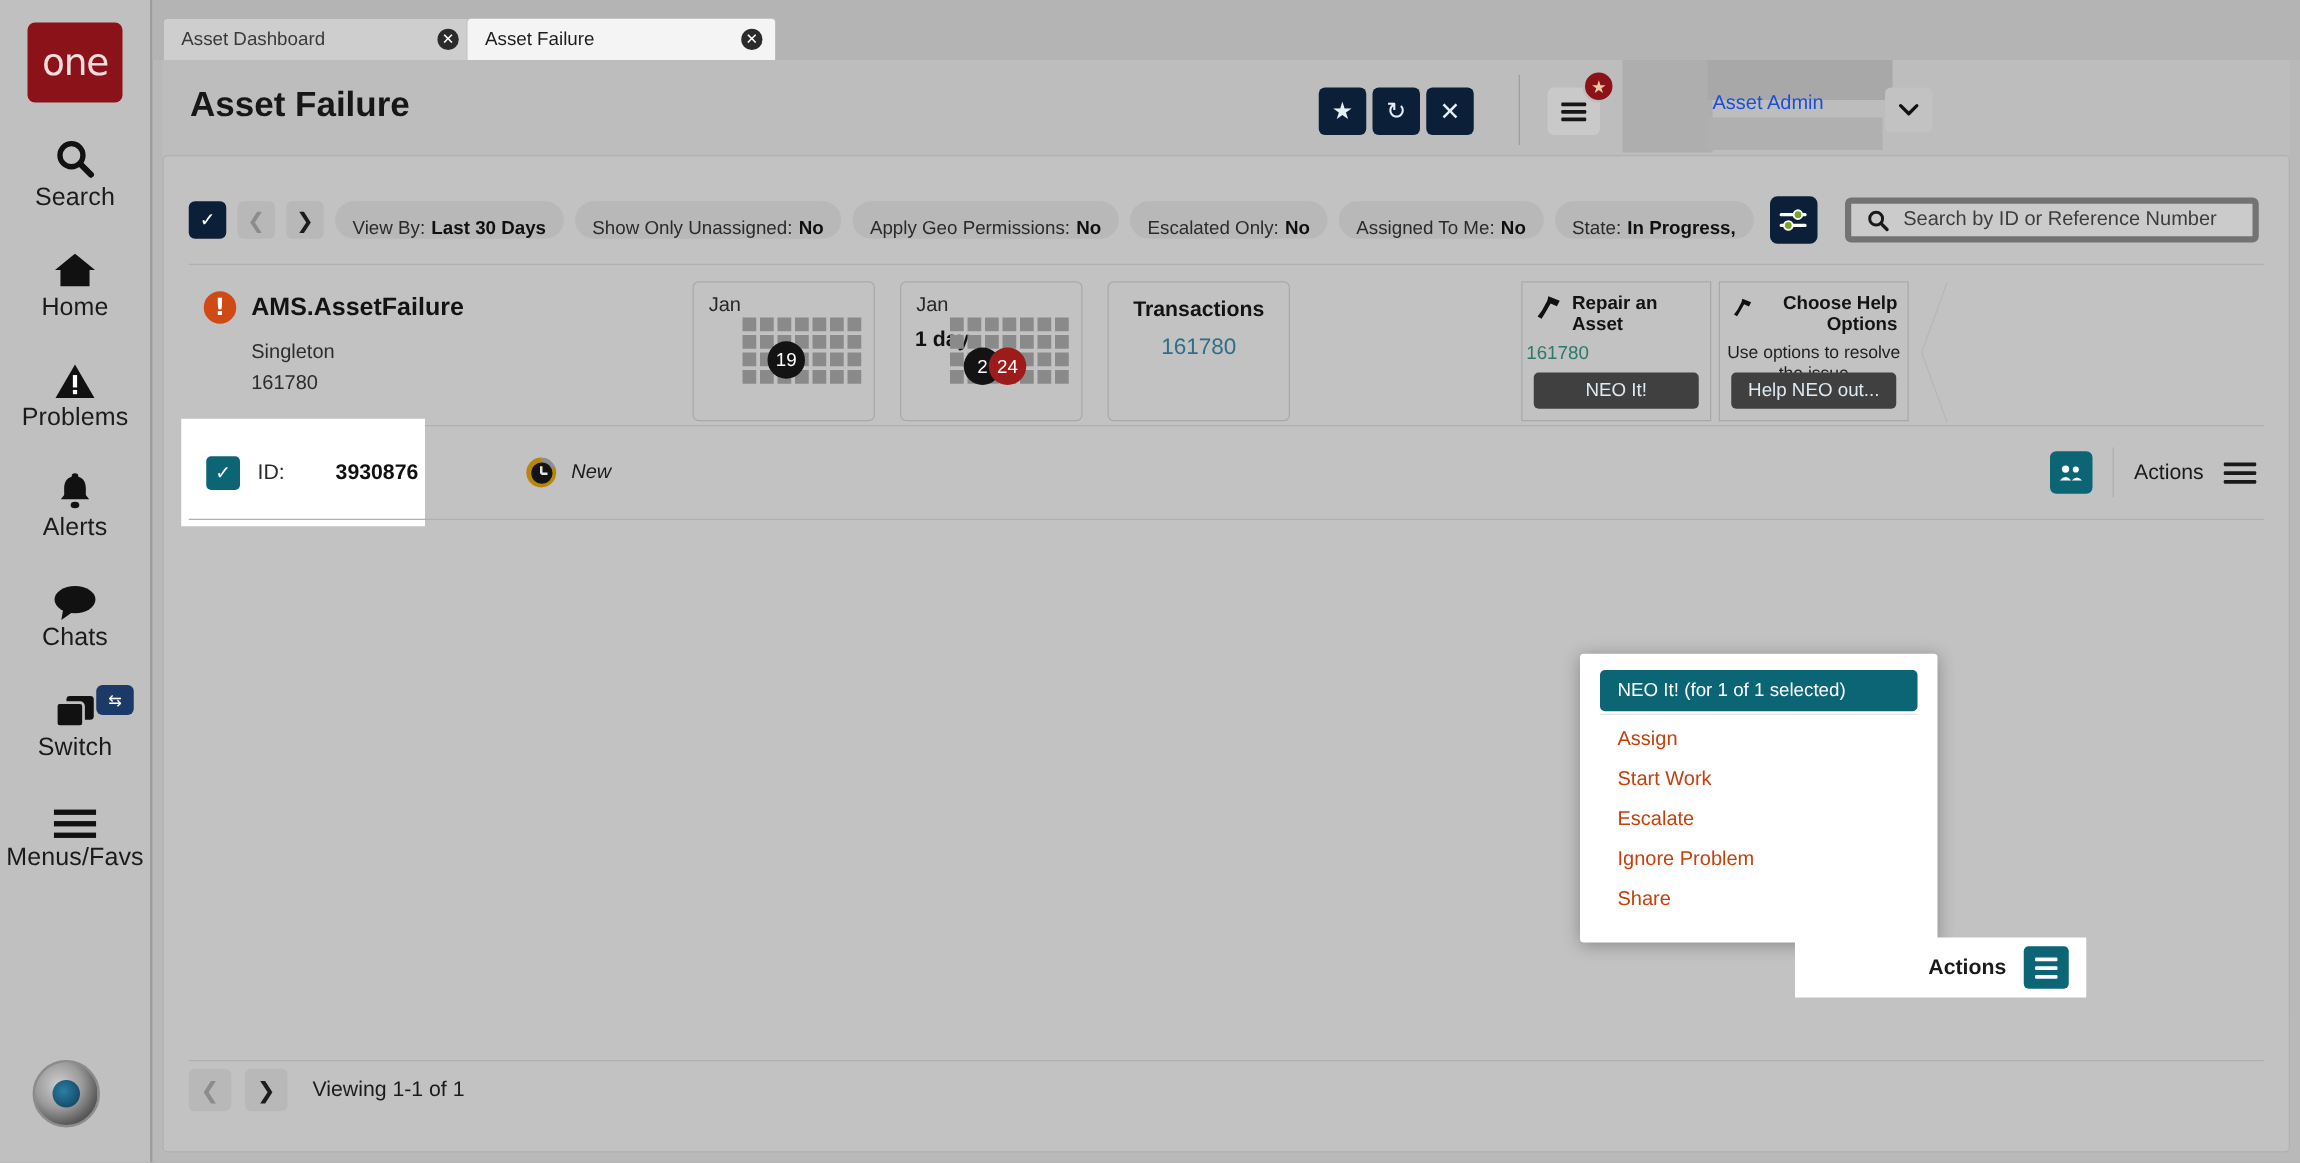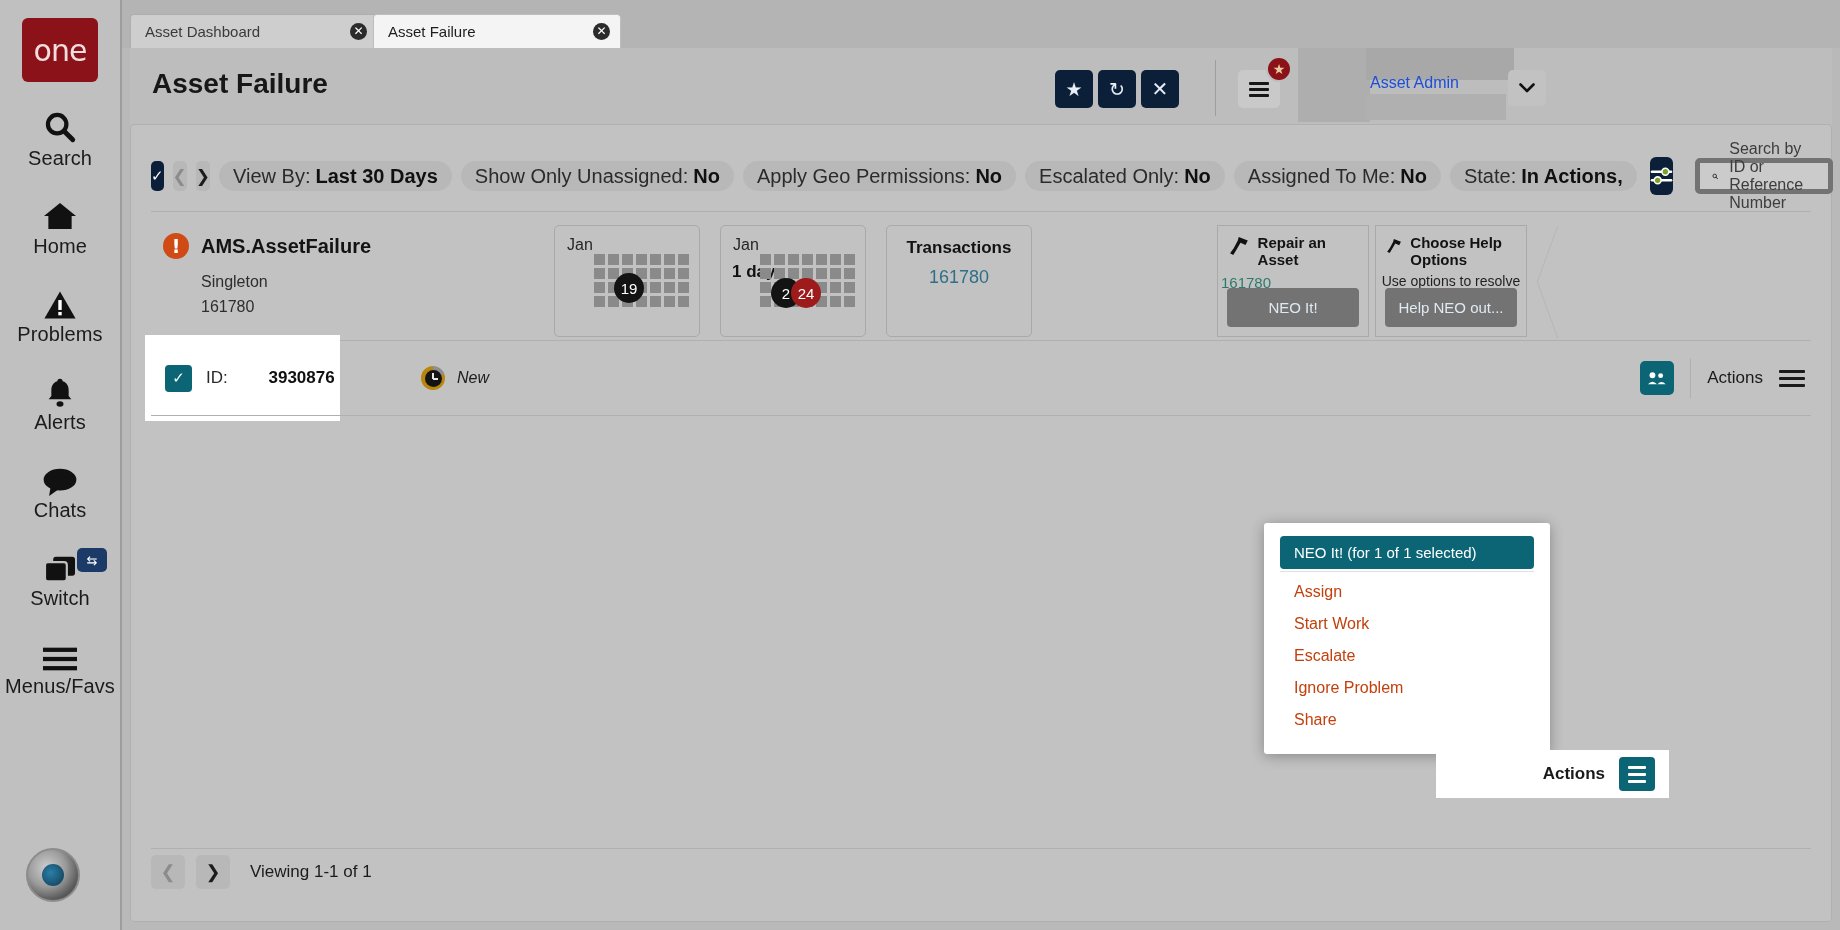--- a/index.html
+++ b/index.html
@@ -124,22 +124,22 @@
     display: flex; align-items: center; justify-content: center; font-size: 15px;
   }
   .fb-nav {
     width: 30px; height: 30px; border-radius: 5px; background: #b8b8b8;
     display: flex; align-items: center; justify-content: center; font-size: 17px;
   }
   .fb-nav.prev { color: #8c8c8c; }
   .fb-nav.next { color: #1c1c1c; }
   .chip {
     height: 30px; border-radius: 15px; background: #b8b8b8;
-    display: flex; align-items: center; padding: 0 14px;
-    font-size: 20px; color: #2b2b2b; white-space: nowrap;
+    display: flex; align-items: flex-end; padding: 0 14px;
+    font-size: 15px; color: #2b2b2b; white-space: nowrap;
   }
   .chip b { color: #101010; margin-left: 5px; }
   #fb-settings {
     width: 38px; height: 38px; border-radius: 6px; background: #0b2038;
     display: flex; align-items: center; justify-content: center; margin-left: 4px;
   }
   #searchbox {
     margin-left: 13px; flex: 1; margin-right: 24px; height: 36px;
     background: #cbcbcb; border: 5px solid #737373; border-radius: 5px;
     display: flex; align-items: center; padding: 0 12px; gap: 11px;
@@ -193,26 +193,26 @@
   #act-1 { left: 1066px; }
   #act-2 { left: 1224px; text-align: center; }
   #act-2::after, #act-2::before {
     content: ""; position: absolute; right: -22px; width: 22px; height: 56px;
     border-right: 1px solid #b6b6b6;
   }
   #act-2::before { top: 0; transform: skewX(-20deg); }
   #act-2::after { top: 56px; transform: skewX(20deg); }
   .act-head { display: flex; align-items: flex-start; gap: 8px; padding: 8px 8px 0 8px; }
   .act-title { font-size: 15px; font-weight: bold; color: #131313; line-height: 17px; text-align: left; }
-  #act-2 .act-title { text-align: left; }
+  #act-2 .act-title { text-align: right; }
   .act-sub { font-size: 14px; color: #1f1f1f; line-height: 17px; margin-top: 5px; }
   .act-num { font-size: 15px; color: #2e7a6a; margin: 6px 0 0 3px; }
   .act-btn {
-    position: absolute; left: 9px; right: 9px; bottom: 9px; height: 39px;
-    background: #737373; color: #dfe9f2; border-radius: 4px;
+    position: absolute; left: 9px; right: 9px; bottom: 9px; height: 29px;
+    background: #404040; color: #dfe9f2; border-radius: 4px;
     display: flex; align-items: center; justify-content: center; font-size: 15px;
   }
 
   
   #rowline { position: absolute; left: 20px; top: 215px; right: 20px; height: 1px; background: #b0b0b0; }
   #row {
     position: absolute; left: 20px; top: 216px; right: 20px; height: 74px;
     display: flex; align-items: center;
   }
   #row-highlight {
@@ -456,21 +456,21 @@
         <div class="chip">
           <span>Escalated Only:</span>
           <b>No</b>
         </div>
         <div class="chip">
           <span>Assigned To Me:</span>
           <b>No</b>
         </div>
         <div class="chip">
           <span>State:</span>
-          <b>In Actions,</b>
+          <b>In Progress,</b>
         </div>
 
         <div id="fb-settings">
           <svg width="23" height="23" viewBox="0 0 24 24">
             <line x1="2" y1="7" x2="22" y2="7" stroke="#fff" stroke-width="2.6" stroke-linecap="round"></line>
             <line x1="2" y1="16" x2="22" y2="16" stroke="#fff" stroke-width="2.6" stroke-linecap="round"></line>
             <circle cx="16" cy="7" r="3.6" fill="#7aa32a" stroke="#fff" stroke-width="1.6"></circle>
             <circle cx="8" cy="16" r="3.6" fill="#7aa32a" stroke="#fff" stroke-width="1.6"></circle>
           </svg>
         </div>

